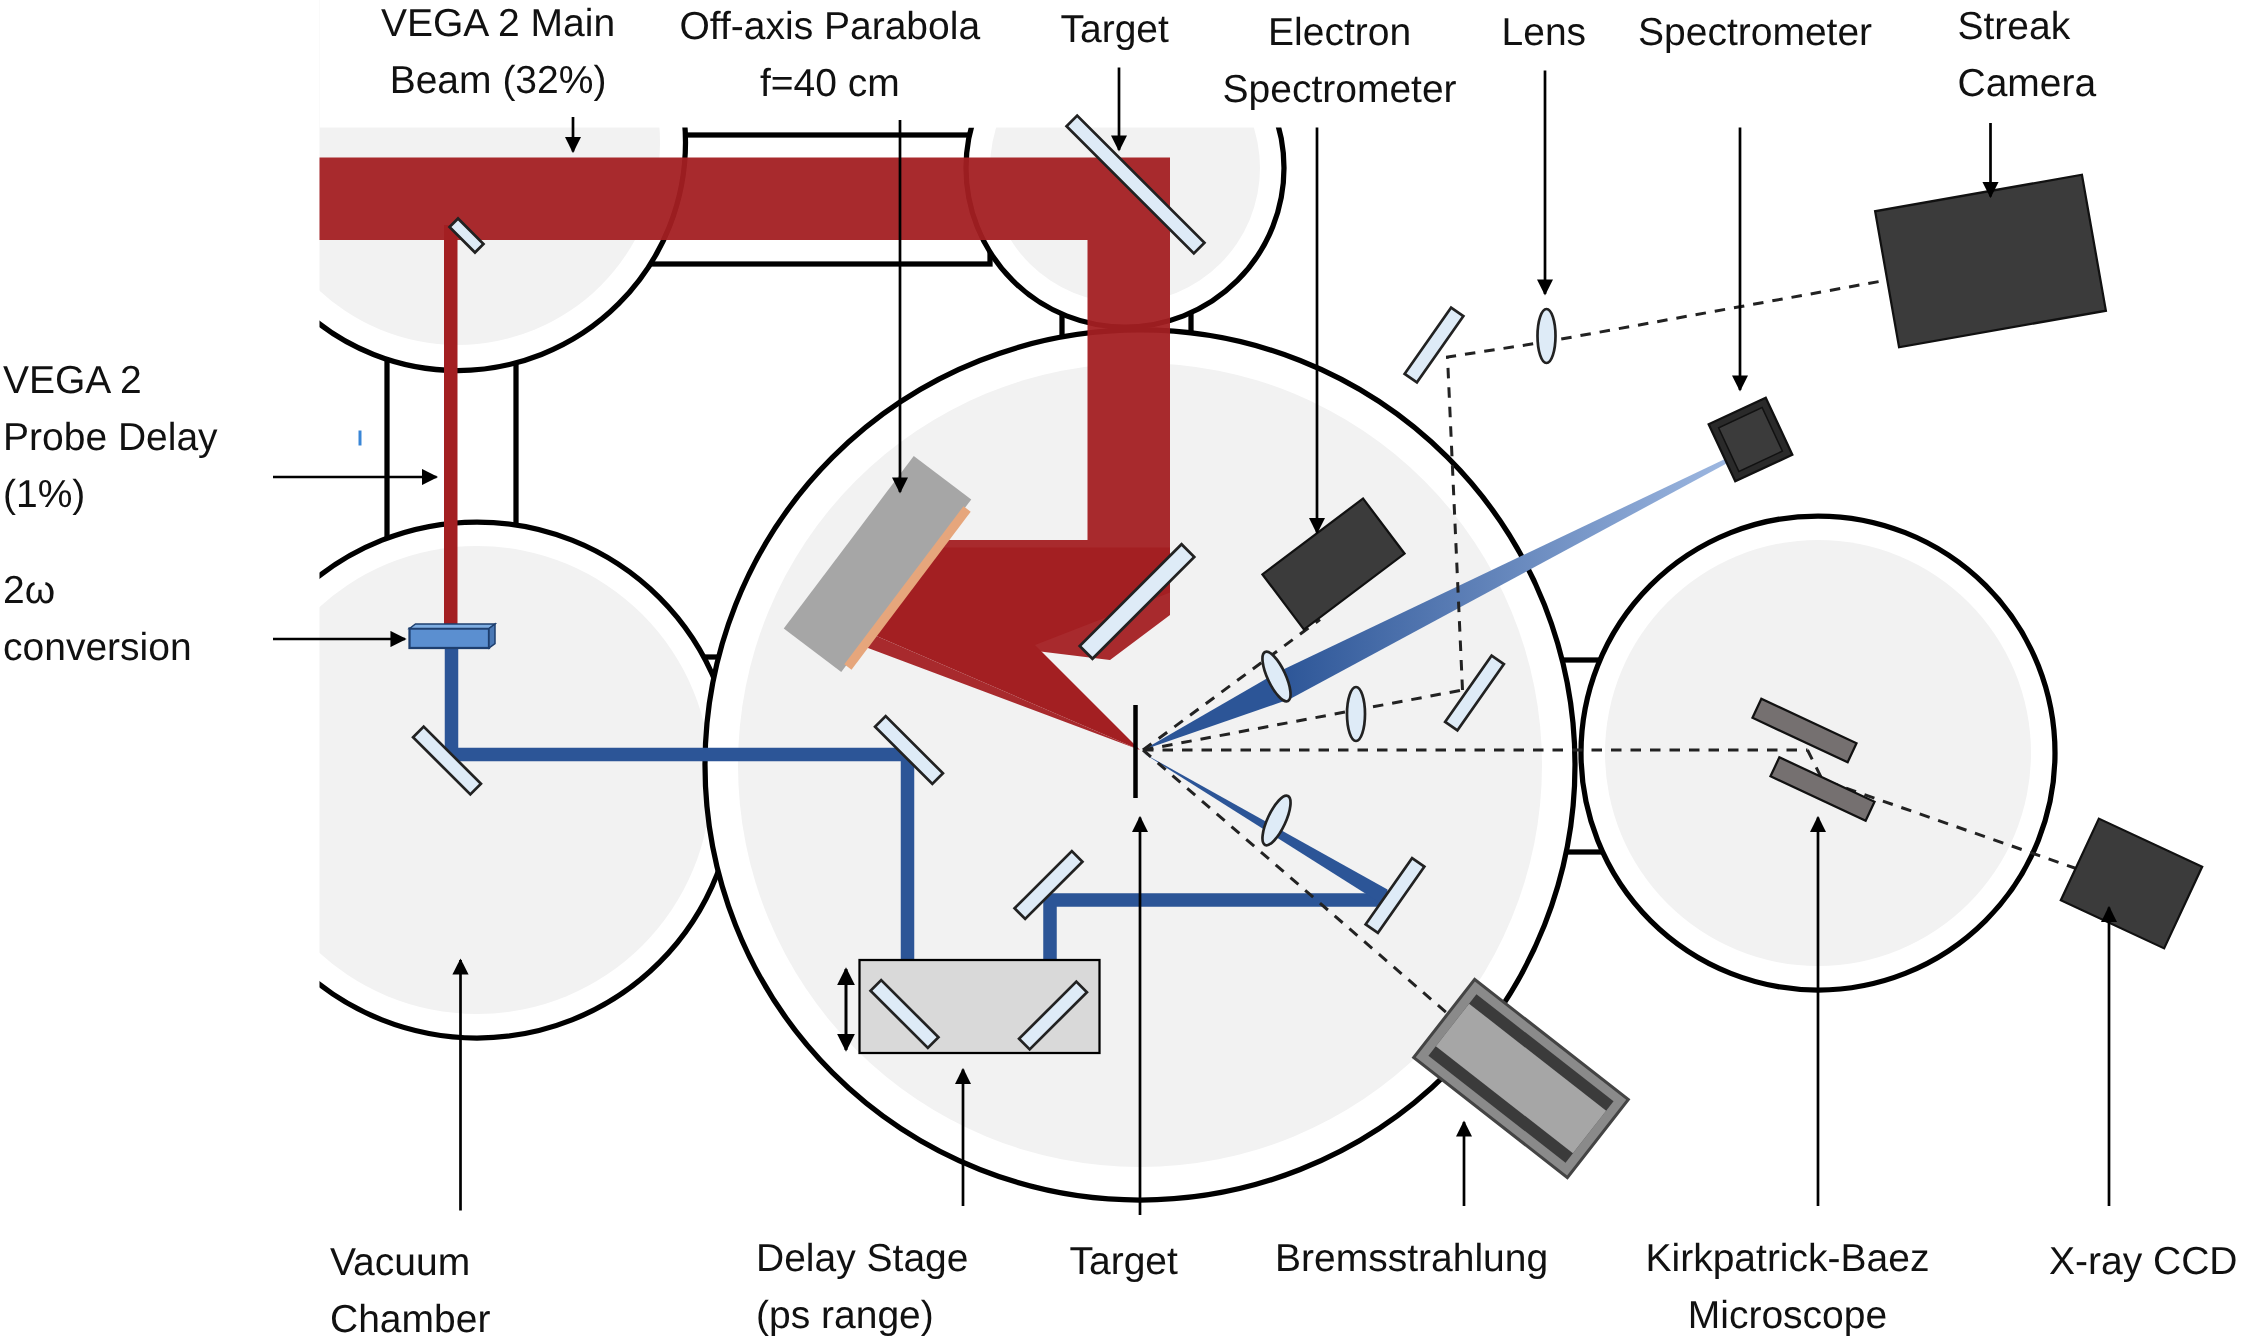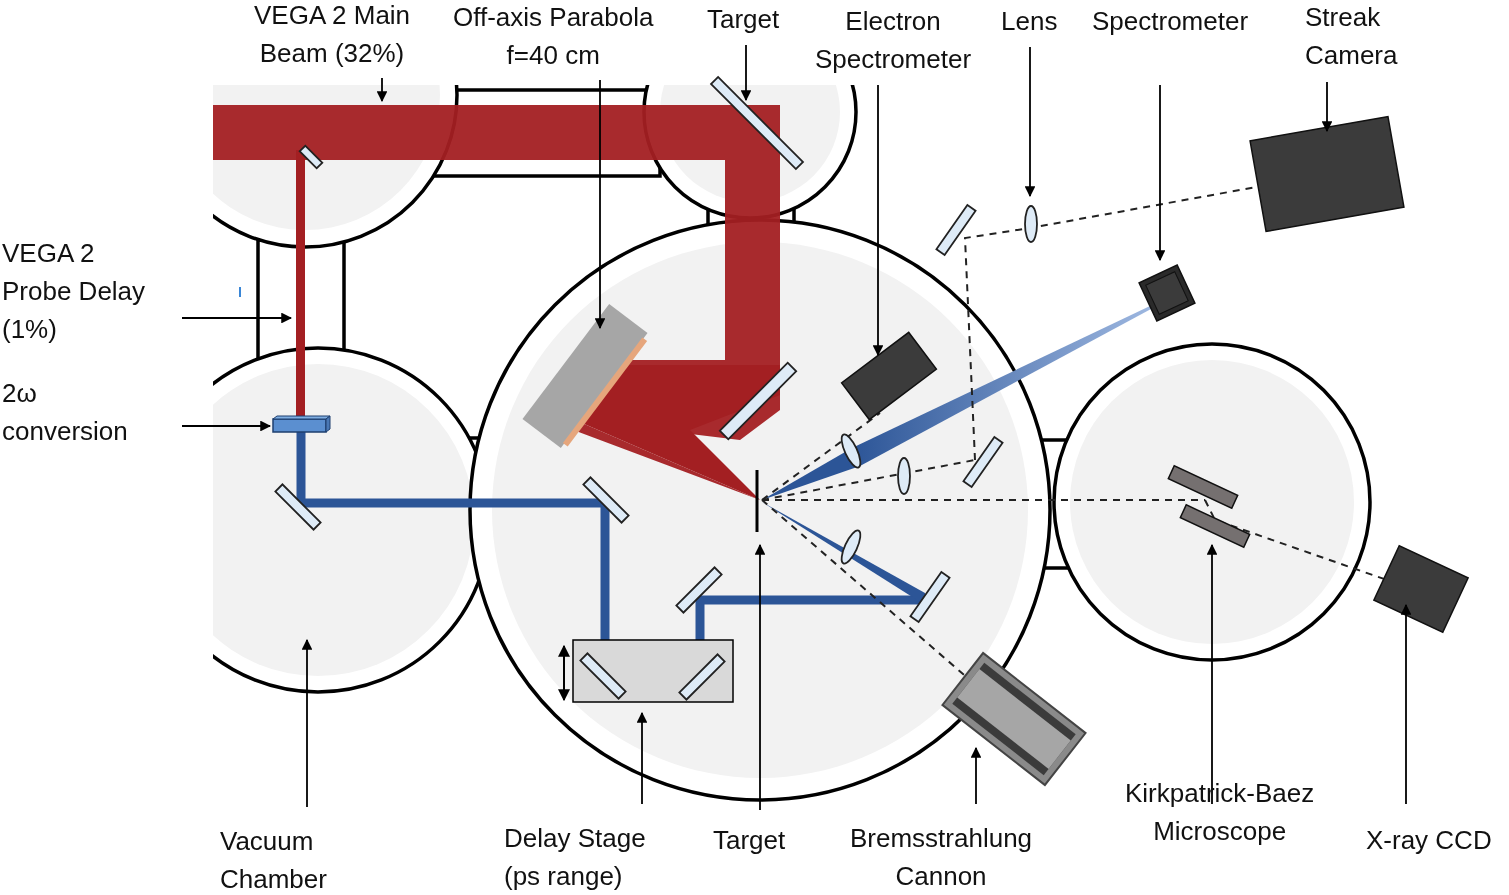--- a/index.html
+++ b/index.html
@@ -225,21 +225,20 @@
 </div>
 <div class="lbl" style="left:504px; top:819px;">
   <span>Delay Stage</span>
   <span>(ps range)</span>
 </div>
 <div class="lbl" style="left:713px; top:821px;">
   <span>Target</span>
 </div>
 <div class="lbl c" style="left:850px; top:819px;">
   <span>Bremsstrahlung</span>
-  <span>Cannon</span>
-</div>
-<div class="lbl c" style="left:1097px; top:774px;margin-left:28px;">
+</div>
+<div class="lbl c" style="left:1097px; top:819px;">
   <span>Kirkpatrick-Baez</span>
   <span>Microscope</span>
 </div>
 <div class="lbl" style="left:1366px; top:821px;">
   <span>X-ray CCD</span>
 </div>
 
 </body></html>

